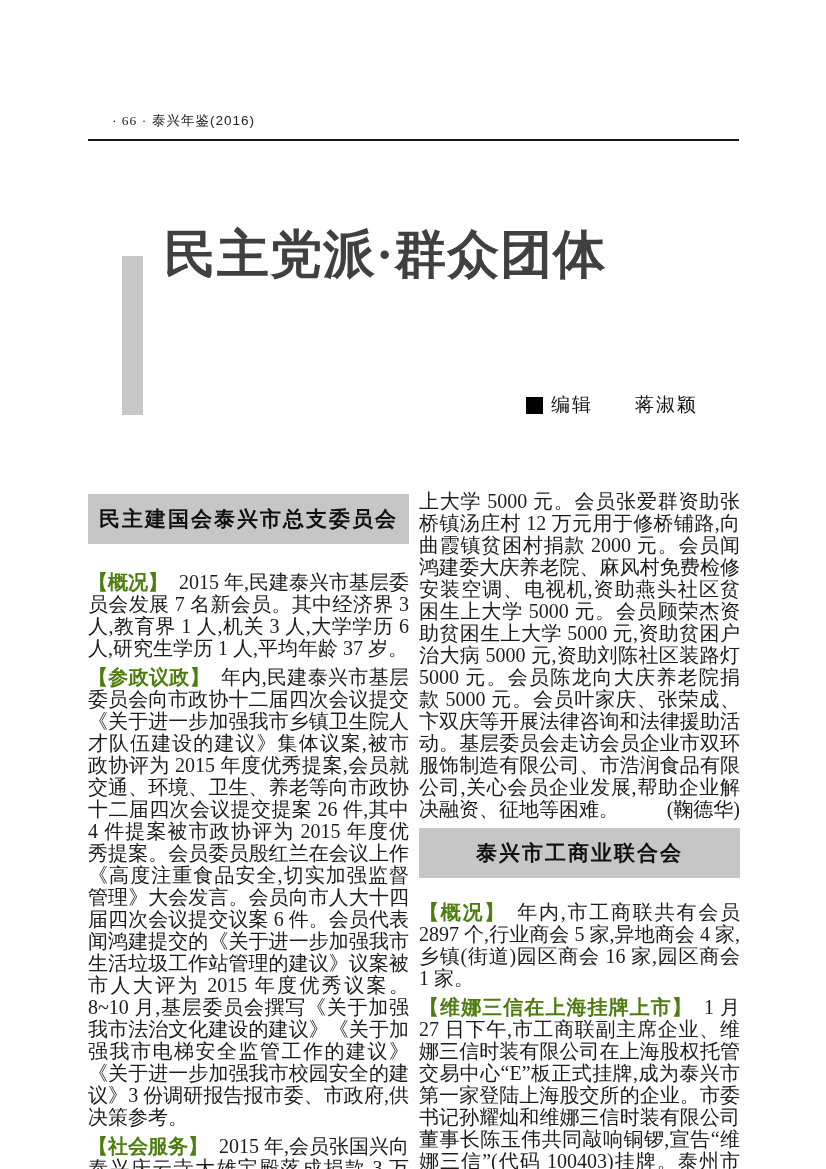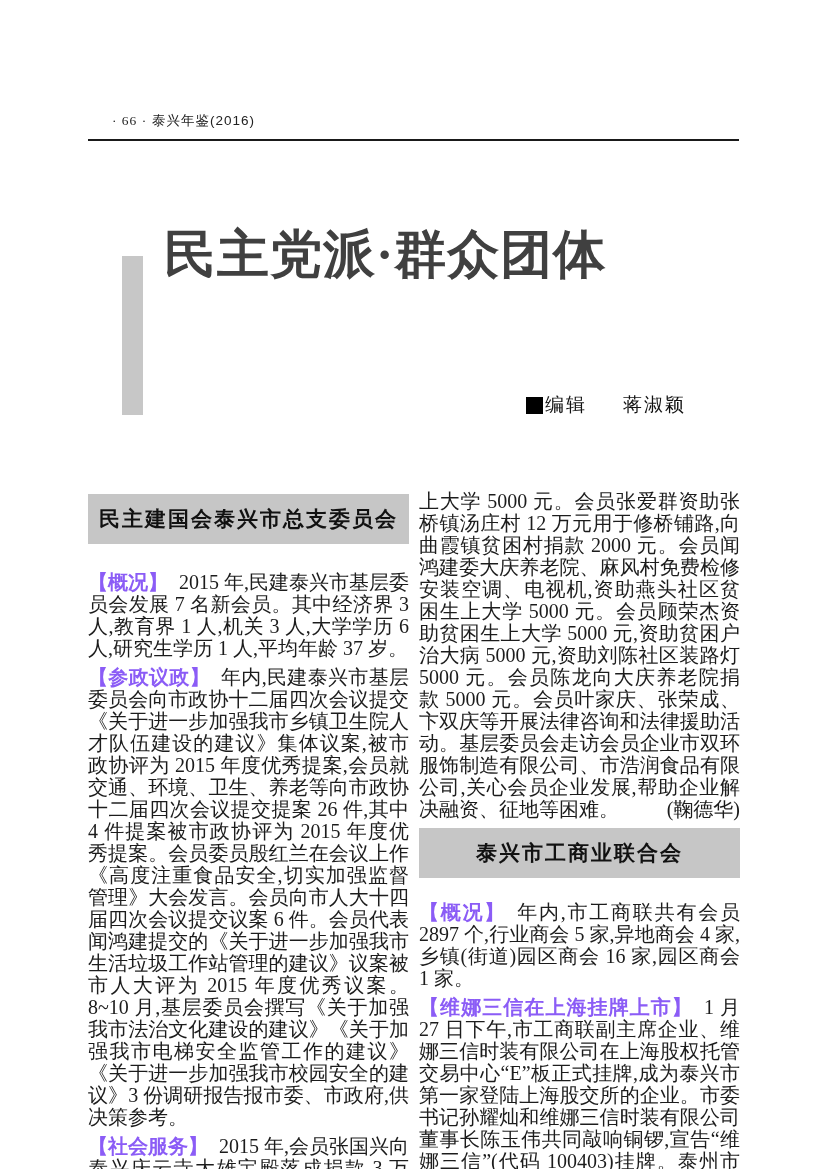--- a/index.html
+++ b/index.html
@@ -22,21 +22,21 @@
     position:absolute;left:122px;top:256px;width:21px;height:159px;background:#c7c7c7;
   }
   .chapter-title{
     position:absolute;left:164px;top:220px;margin:0;
     font-size:52px;font-weight:900;letter-spacing:1px;color:#404040;
     font-family:"Liberation Serif","DejaVu Serif",serif;white-space:nowrap;
   }
   .editor-line{
     position:absolute;left:526px;top:392px;font-size:19px;color:#111;
     font-family:"Liberation Serif","DejaVu Serif",serif;letter-spacing:2px;
-    display:flex;align-items:center;
+    display:flex;align-items:center;gap:6px;
   }
   .editor-square{
     display:inline-block;width:17px;height:17px;background:#000;margin-right:2px;
   }
   .editor-name{margin-left:36px;}
   
   .columns{
     position:absolute;left:88px;top:490px;width:652px;display:flex;gap:10px;
   }
   .col{width:321px;}
@@ -46,21 +46,21 @@
     font-weight:bold;font-size:21px;color:#111;letter-spacing:2px;
   }
   .section-box.first{margin-top:4px;margin-bottom:27px;}
   .section-box.second{margin-top:8px;margin-bottom:23px;}
   .body-par{
     margin:0 0 7px 0;font-size:20px;line-height:22px;text-align:justify;
     color:#1c1c1c;
   }
   .par-label{
     font-family:Liberation Serif, serif;font-weight:bold;
-    margin-right:0.55em;color:#8b5cf6;
+    margin-right:0.55em;color:#4d7c0f;
   }
   .attribution{float:right;font-family:"Liberation Serif","DejaVu Serif",serif;}
 </style>
 </head>
 <body>
 
 <div class="running-head">
   <span class="pg">· 66 ·</span>
   <span>泰兴年鉴(2016)</span>
 </div>

